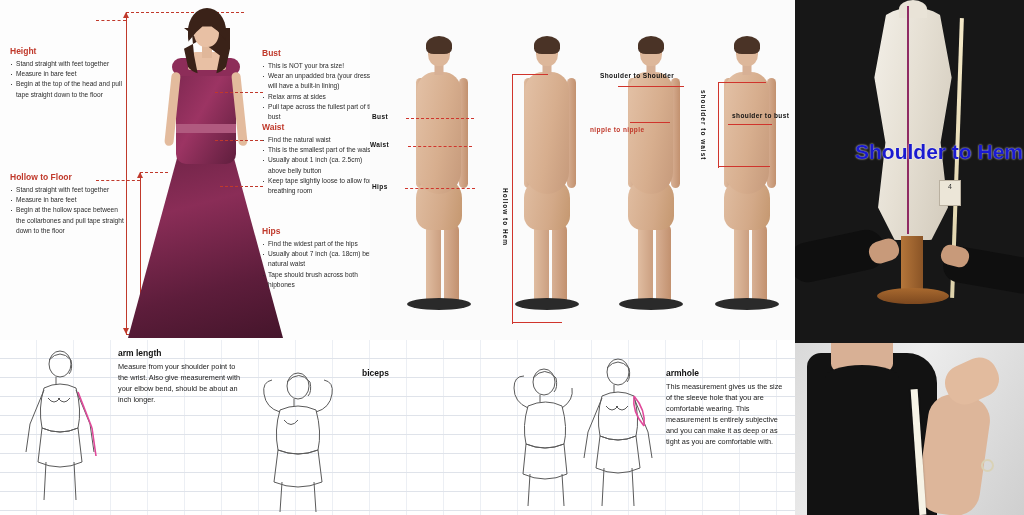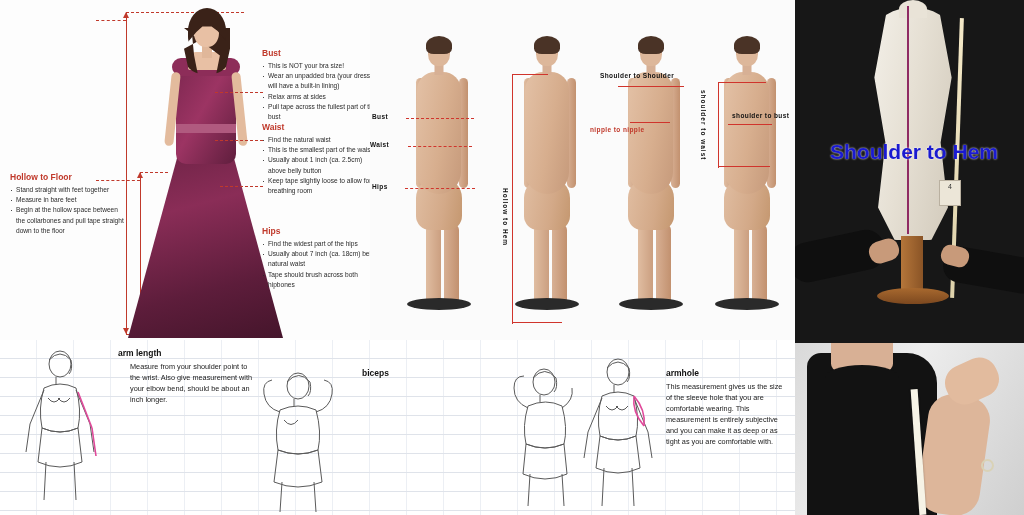--- a/index.html
+++ b/index.html
@@ -142,21 +142,21 @@
   .hem-stand{position:absolute;left:106px;top:236px;width:22px;height:56px;background:linear-gradient(90deg,#b5763a,#8a5426);}
   .hem-base{position:absolute;left:82px;top:288px;width:72px;height:16px;background:linear-gradient(180deg,#a8692f,#7c481f);border-radius:50%;}
   .hem-tape{position:absolute;left:160px;top:18px;width:4px;height:280px;background:linear-gradient(180deg,#f4e9c8,#ded2ab);transform:rotate(2deg);}
   .hem-seam{position:absolute;left:112px;top:6px;width:1.5px;height:228px;background:#8f2b63;}
   .hem-arm-l{position:absolute;left:-6px;top:236px;width:96px;height:40px;background:#0f0f0f;border-radius:18px;transform:rotate(-12deg);}
   .hem-hand-l{position:absolute;left:74px;top:240px;width:30px;height:22px;background:#c89a7a;border-radius:10px;transform:rotate(-18deg);}
   .hem-arm-r{position:absolute;left:148px;top:252px;width:96px;height:36px;background:#0f0f0f;border-radius:16px;transform:rotate(10deg);}
   .hem-hand-r{position:absolute;left:146px;top:246px;width:28px;height:20px;background:#c89a7a;border-radius:9px;transform:rotate(14deg);}
   .hem-tag{position:absolute;left:144px;top:180px;width:20px;height:22px;background:#ece6d8;border:1px solid #b9b0a0;font-size:7px;color:#333;text-align:center;line-height:1.1;padding-top:2px;}
   #hem-title{
-    position:absolute;left:10px;top:140px;width:218px;text-align:center;
+    position:absolute;left:10px;top:140px;width:218px;text-align:right;
     font-size:21px;font-weight:bold;color:#1a1ad0;
     text-shadow:0 0 2px #fff;
   }
 
   
   #panel-armhole{
     position:absolute;left:795px;top:343px;width:229px;height:172px;
     background:#e9e9e9;overflow:hidden;
   }
   .ah-bg{position:absolute;inset:0;background:linear-gradient(120deg,#d9d9d9 0%,#ededed 40%,#cfcfcf 100%);}
@@ -210,20 +210,28 @@
       <div class="model-head"></div>
       <div class="model-hair"></div>
     </div>
 
     <div class="leader" style="left:215px;top:92px;width:48px;"></div>
     <div class="leader" style="left:215px;top:140px;width:48px;"></div>
     <div class="leader" style="left:220px;top:186px;width:43px;"></div>
     <div class="leader" style="left:96px;top:20px;width:30px;"></div>
     <div class="leader" style="left:96px;top:180px;width:44px;"></div>
 
+    <div class="callout" id="callout-height">
+      <h4>Height</h4>
+      <ul>
+        <li>Stand straight with feet together</li>
+        <li>Measure in bare feet</li>
+        <li>Begin at the top of the head and pull tape straight down to the floor</li>
+      </ul>
+    </div>
 
     <div class="callout" id="callout-hollow">
       <h4>Hollow to Floor</h4>
       <ul>
         <li>Stand straight with feet together</li>
         <li>Measure in bare feet</li>
         <li>Begin at the hollow space between the collarbones and pull tape straight down to the floor</li>
       </ul>
     </div>
 
@@ -378,21 +386,21 @@
       <path d="M56 52 q-6 8 -12 0"></path>
       <path d="M30 44 l-14 34 l-4 28"></path>
       <path d="M62 44 l14 34 l4 28"></path>
       <path d="M28 82 q18 8 36 0 l4 34 q-22 10 -44 0 z"></path>
       <path d="M32 116 l-2 38 M60 116 l2 38"></path>
       <line class="pink" x1="64" y1="46" x2="78" y2="82"></line>
       <line class="pink" x1="78" y1="82" x2="82" y2="110"></line>
     </svg>
 
     <div class="sk-cap" style="left:118px;top:8px;">arm length</div>
-    <div class="sk-text" style="left:118px;top:22px;width:126px;margin-left:12px;">Measure from your shoulder point to the wrist. Also give measurement with your elbow bend, should be about an inch longer.</div>
+    <div class="sk-text" style="left:118px;top:22px;width:126px;">Measure from your shoulder point to the wrist. Also give measurement with your elbow bend, should be about an inch longer.</div>
 
     <svg class="fig" style="left:244px;top:26px;" width="104" height="150" viewBox="0 0 104 150">
       <ellipse cx="54" cy="20" rx="11" ry="13"></ellipse>
       <path d="M43 16 q12 -13 23 0 q2 10 -2 14"></path>
       <path d="M50 33 v7"></path>
       <path d="M36 44 q18 -8 36 0 q6 22 2 40 q-20 8 -40 0 q-4 -20 2 -40 z"></path>
       <path d="M40 54 q7 9 14 0"></path>
       <path d="M36 46 q-14 -4 -16 -18 q-2 -12 8 -14"></path>
       <path d="M72 46 q14 -4 16 -18 q2 -12 -8 -14"></path>
       <path d="M34 84 q20 8 40 0 l4 32 q-24 10 -48 0 z"></path>

